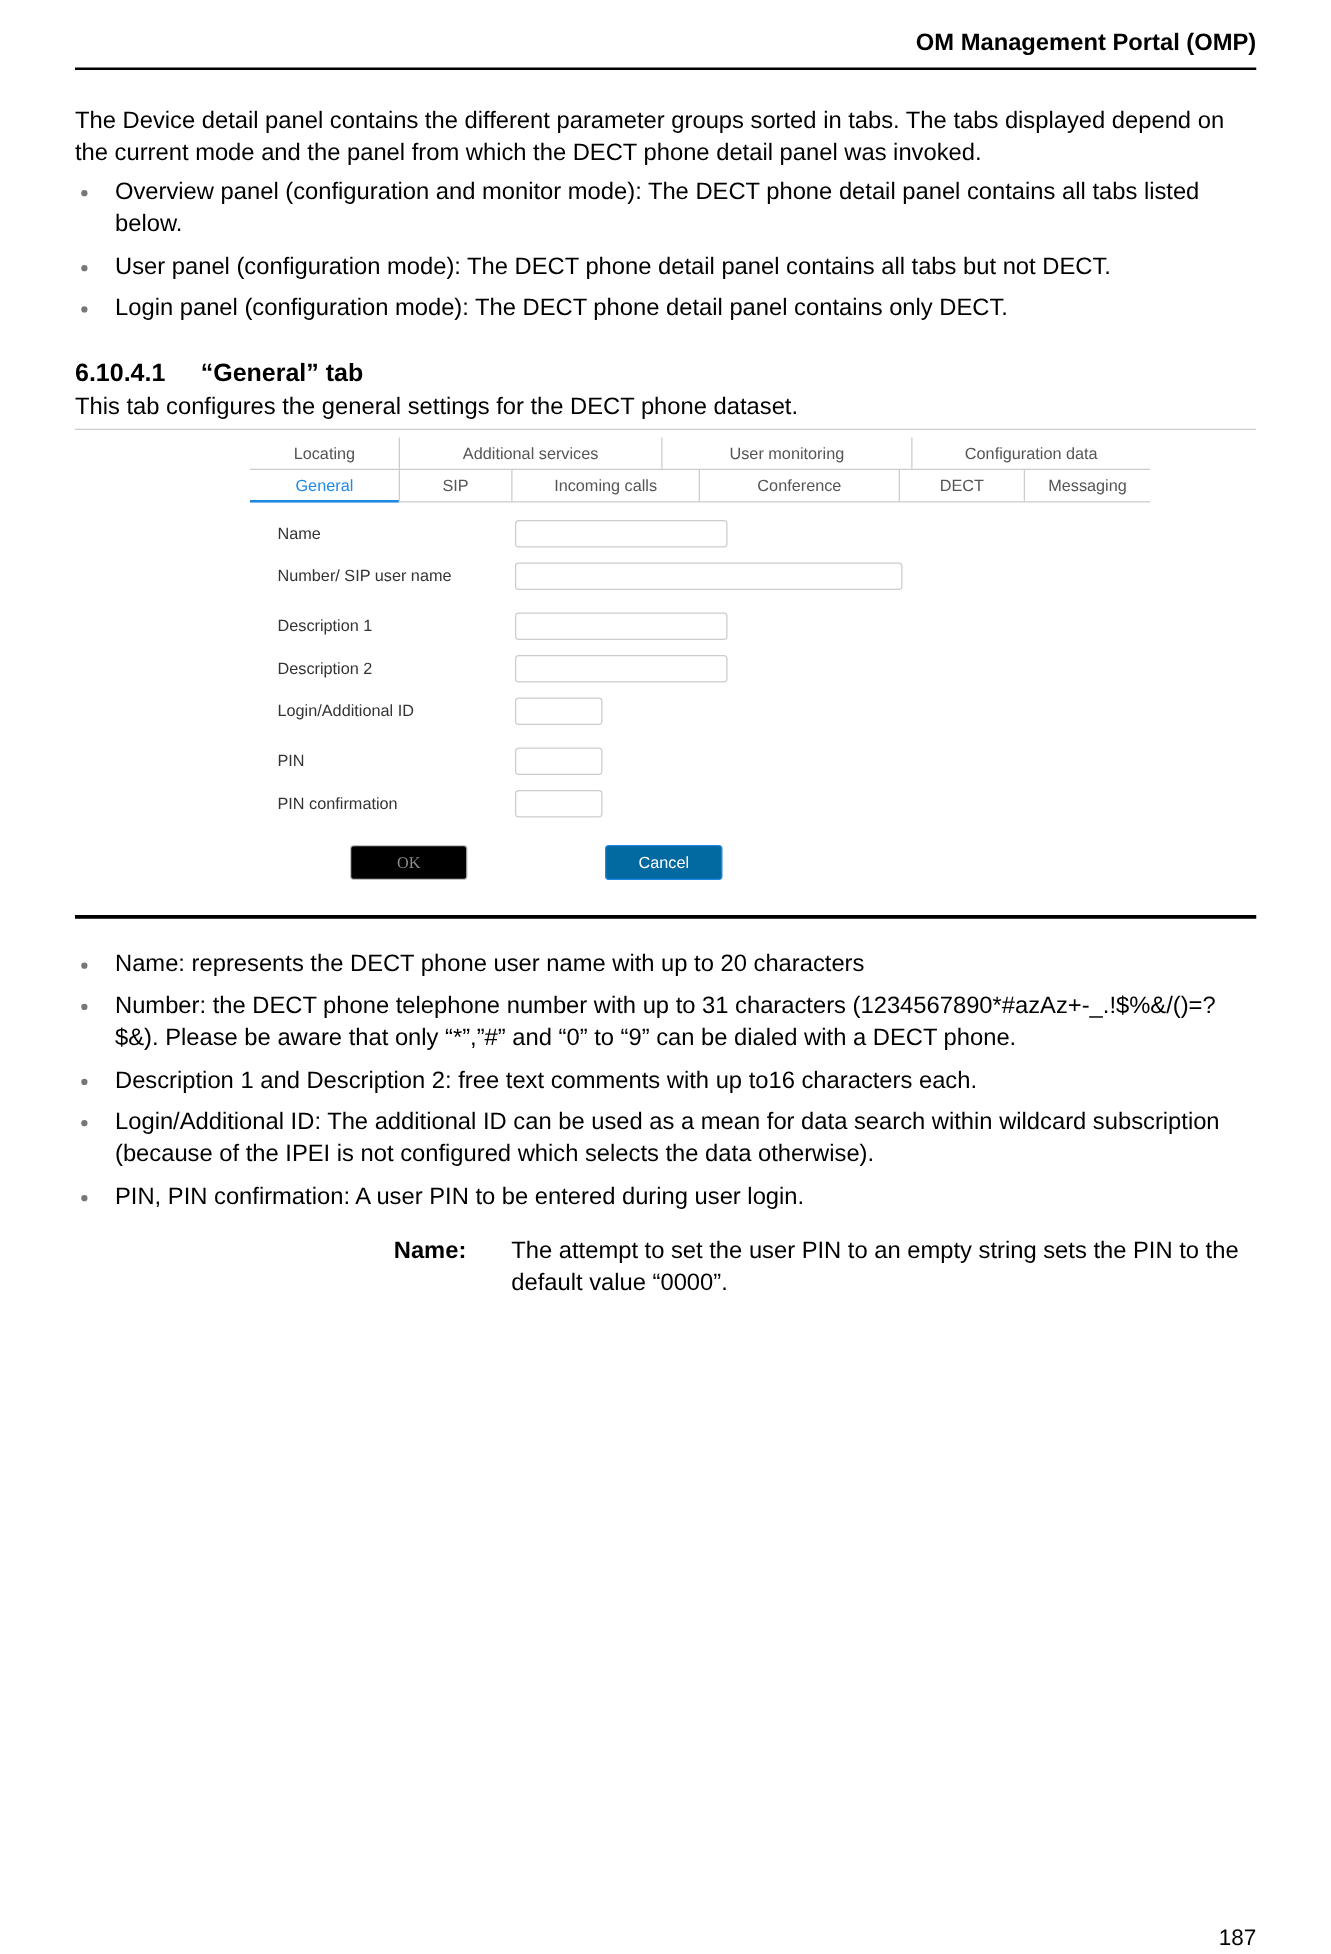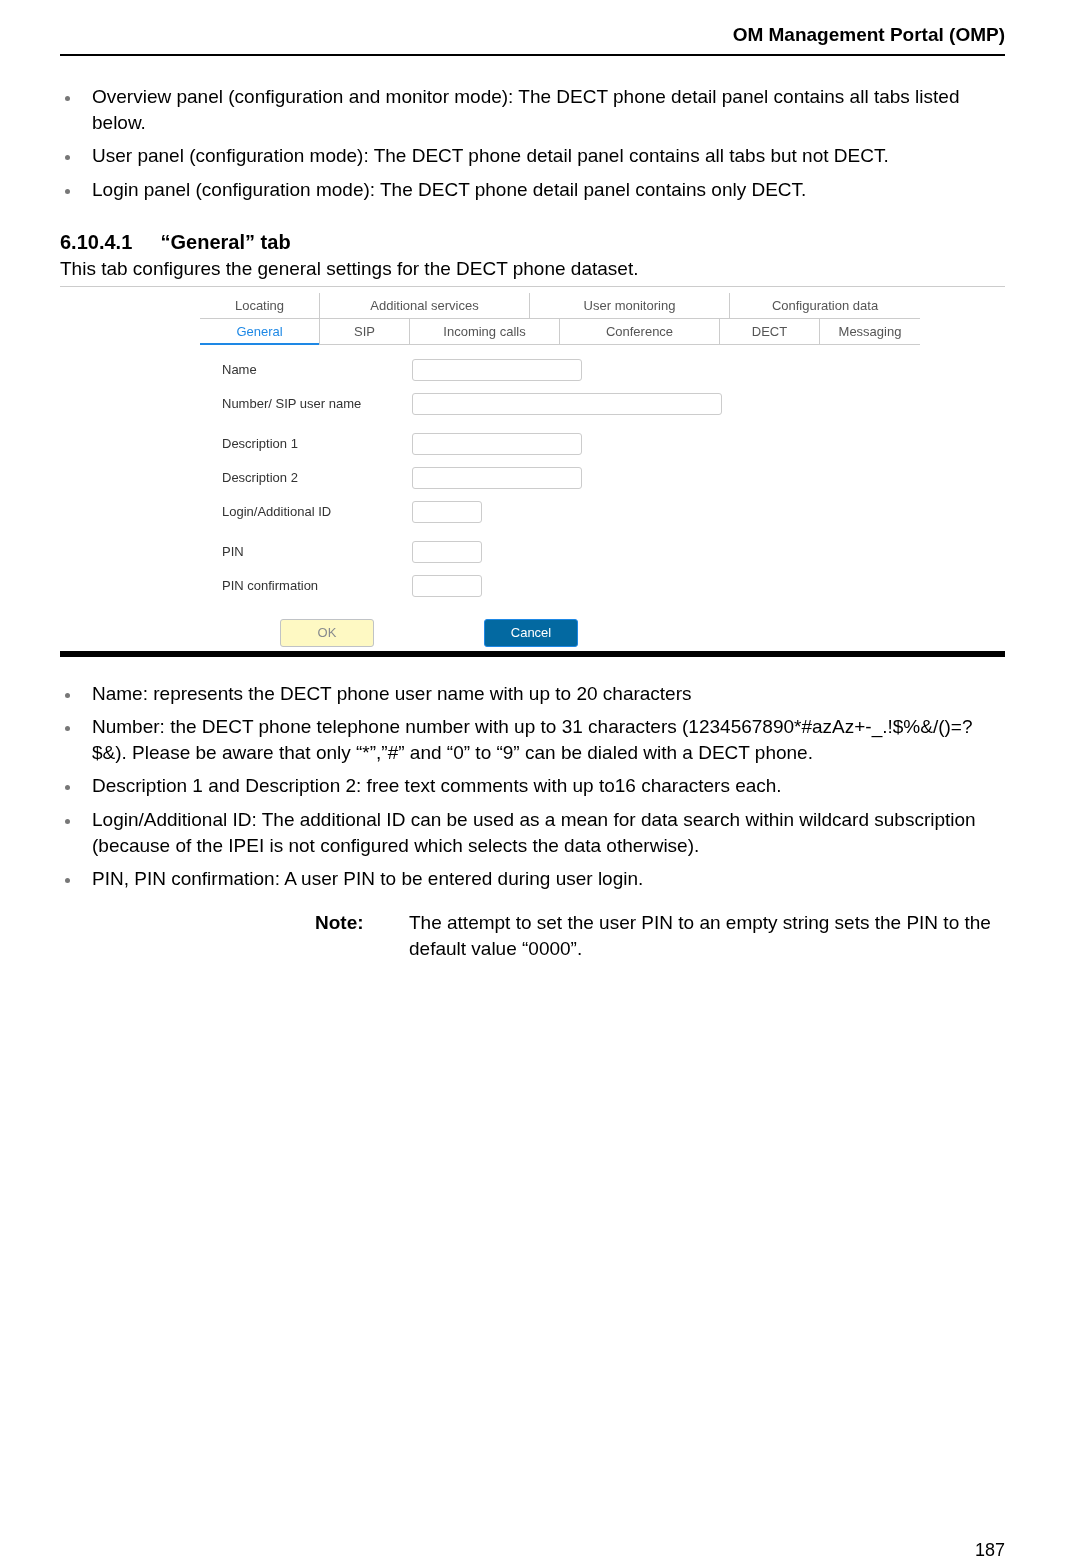--- a/index.html
+++ b/index.html
@@ -44,22 +44,22 @@
   .b { font-weight: normal; }
   .section-heading {
     font-weight: bold;
     font-size: 20px;
     margin: 28px 0 4px 0;
   }
   .section-heading .num { display:inline-block; min-width:95px; }
   .subtext { font-size:19px; margin-bottom:6px; }
   .screenshot-wrap {
     border-top: 1px solid #ccc;
-    border-bottom: 6px solid #000000;
-    padding: 6px 0 4px 0;
+    border-bottom: 3px solid #000000;
+    padding: 6px 0 28px 0;
     margin: 4px 0 24px 0;
   }
   .screenshot {
     width: 720px;
     margin: 0 0 0 140px;
     font-family: "Segoe UI", Tahoma, sans-serif;
     font-size: 13px;
     color: #333;
   }
   .tab-rows { }
@@ -118,23 +118,24 @@
     width: 92px;
     height: 26px;
     border-radius: 3px;
     text-align: center;
     font-size: 13px;
     line-height: 26px;
     cursor: pointer;
     border:1px solid transparent;
   }
   .btn-ok {
-    background: #fef9c3;
+    background: #000000;
     color: #888b8e;
     border-color:#c0c3c6;
+    font-family:Liberation Serif, serif;
   }
   .btn-cancel {
     background: #0369a1;
     color: #fff;
     border-color:#1e88e5;
   }
   .note-block {
     display:flex;
     font-size:19px;
     line-height:1.35;
@@ -154,20 +155,21 @@
 </style>
 </head>
 <body>
 
 <div class="page">
   <div class="header-bar">
     <span>OM Management Portal (OMP)</span>
   </div>
 
   <div class="body-text">
+    <p>The Device detail panel contains the different parameter groups sorted in tabs. The tabs displayed depend on the current mode and the panel from which the DECT phone detail panel was invoked.</p>
     <ul class="bullets">
       <li>
         <span class="b">Overview</span><span> panel (configuration and monitor mode): The DECT phone detail panel contains all tabs listed below.</span>
       </li>
       <li>
         <span class="b">User</span><span> panel (configuration mode): The DECT phone detail panel contains all tabs but not </span><span class="b">DECT</span><span>.</span>
       </li>
       <li>
         <span class="b">Login</span><span> panel (configuration mode): The DECT phone detail panel contains only </span><span class="b">DECT</span><span>.</span>
       </li>
@@ -249,18 +251,18 @@
     </li>
     <li>
       <span class="b">Login/Additional ID</span><span>: The additional ID can be used as a mean for data search within wildcard subscription (because of the IPEI is not configured which selects the data otherwise).</span>
     </li>
     <li>
       <span class="b">PIN</span><span>, </span><span class="b">PIN confirmation</span><span>: A user PIN to be entered during user login.</span>
     </li>
   </ul>
 
   <div class="note-block">
-    <div class="note-label">Note:</div>
+    <div class="note-label">Name:</div>
     <div>The attempt to set the user PIN to an empty string sets the PIN to the default value “0000”.</div>
   </div>
 
   <div class="page-number">187</div>
 </div>
 
 </body></html>

